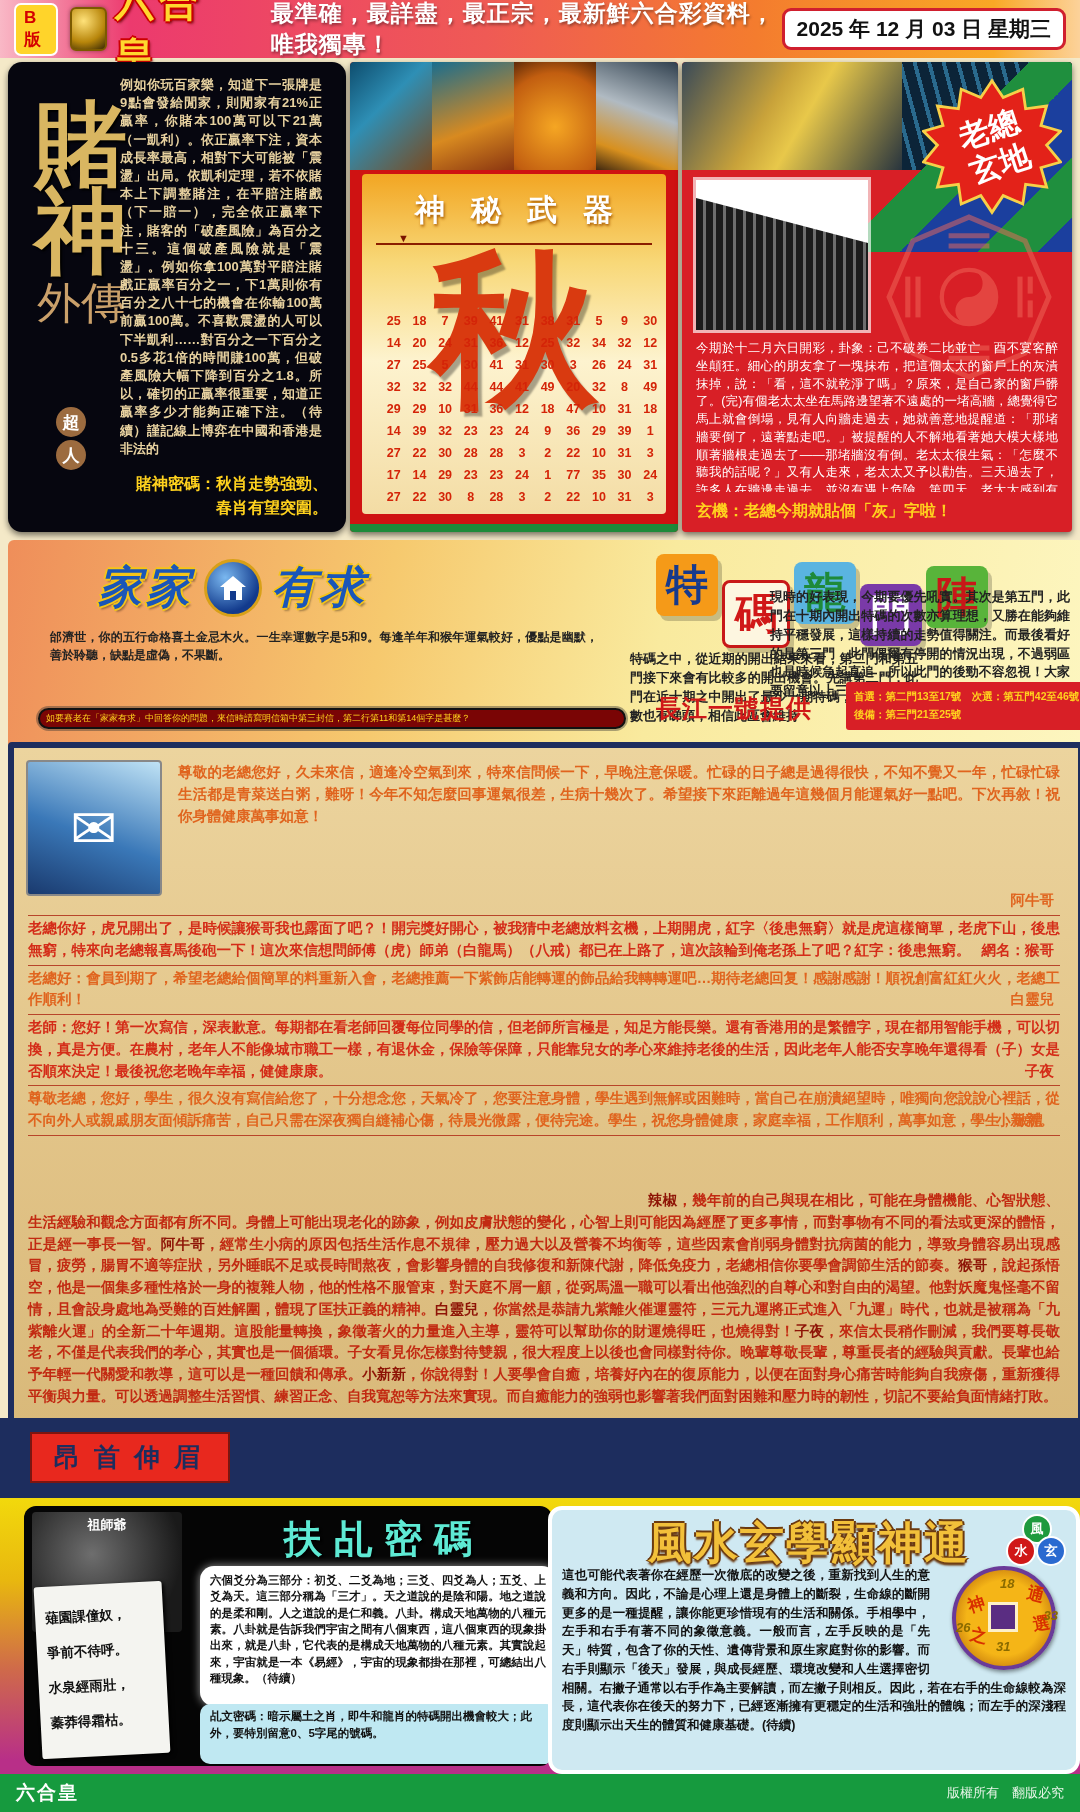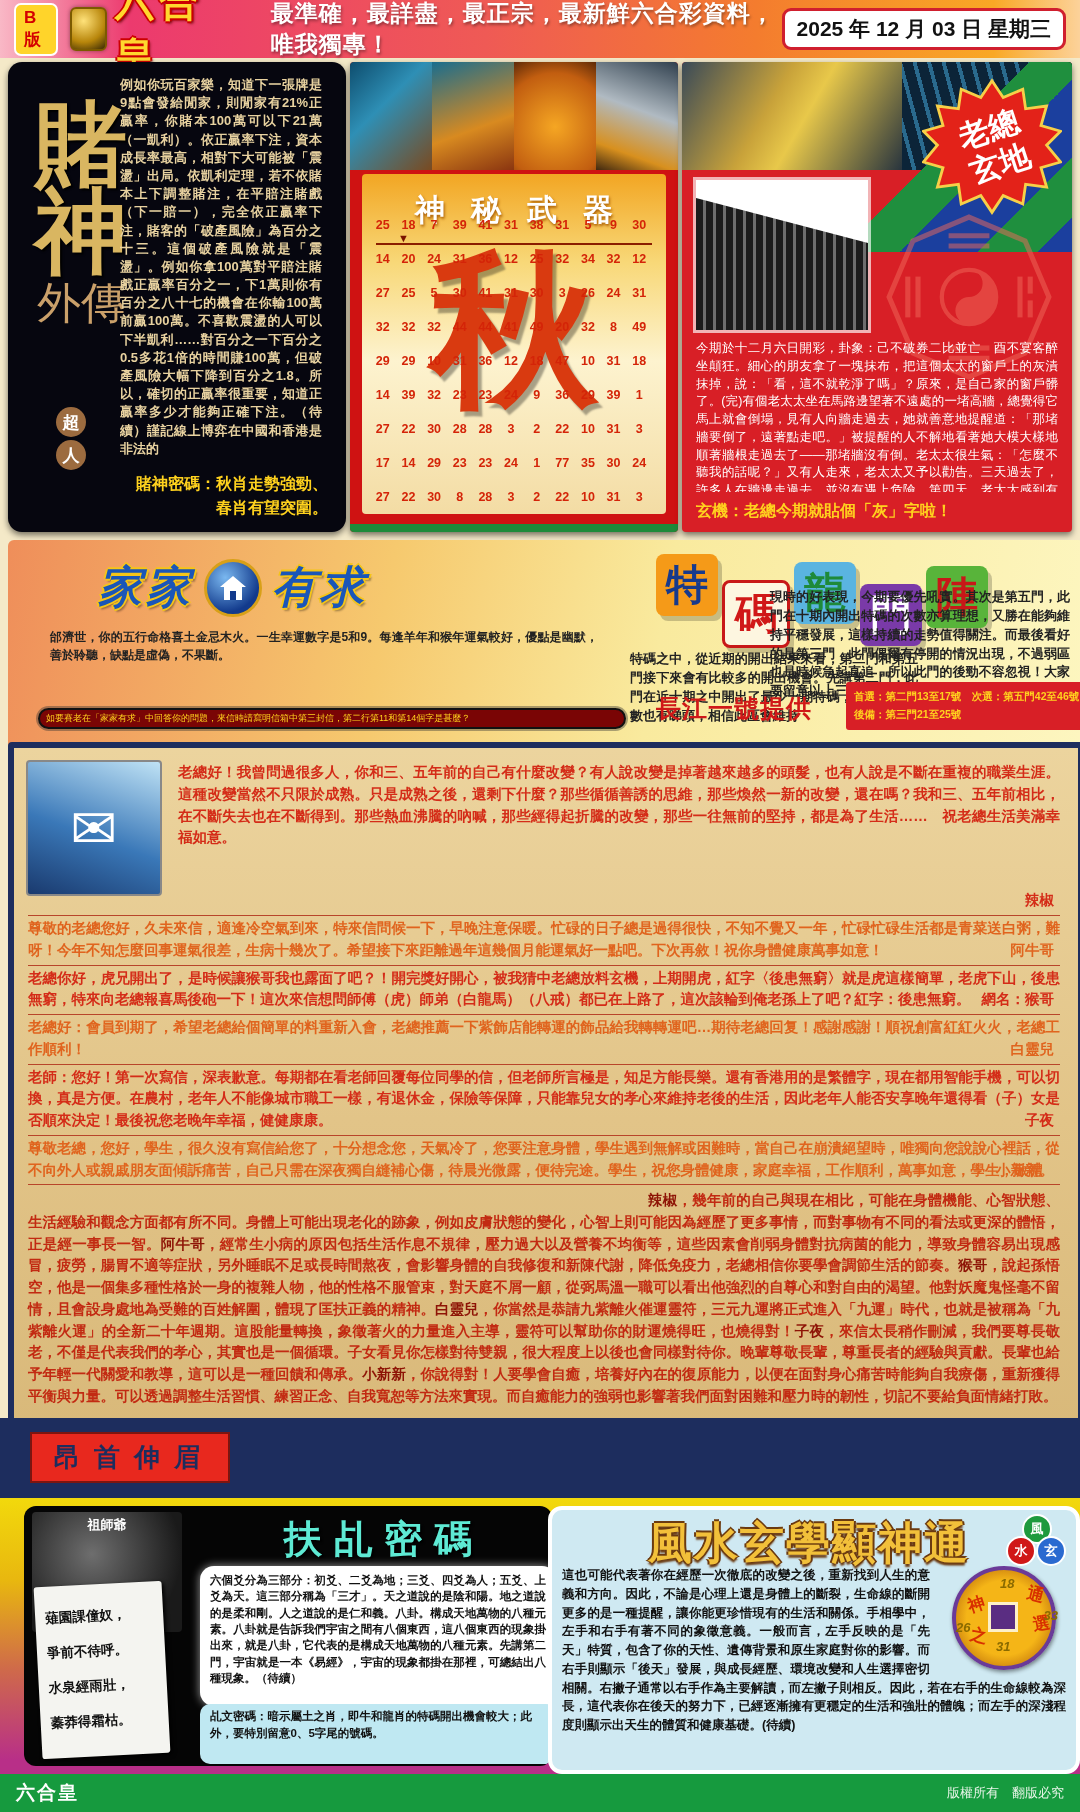--- a/index.html
+++ b/index.html
@@ -44,22 +44,22 @@
   .ps3{background:radial-gradient(circle at 50% 60%,#f5a623,#c25e10 70%,#5e2a08);}
   .ps4{background:linear-gradient(200deg,#30404e,#b0bac2 45%,#d8901e 80%,#402810);}
   .m-inner{position:absolute;left:12px;top:112px;width:304px;height:340px;border-radius:4px;
     background:linear-gradient(180deg,#f2a623,#f8d878 26%,#fdf3cf 55%,#f3dCA4 100%);overflow:hidden;}
   .m-title{margin-top:16px;text-align:center;color:#fff;font-weight:bold;font-size:30px;
     letter-spacing:26px;text-indent:26px;text-shadow:1px 2px 3px #a85a00;}
   .m-divider{margin:12px 14px 0 14px;border-top:2px solid #8a1d00;position:relative;}
   .m-divider::before{content:"▼";position:absolute;left:22px;top:-13px;color:#7a1400;font-size:11px;}
   .m-char{text-align:center;font-family:"Liberation Serif","DejaVu Serif",serif;font-weight:bold;
     font-size:168px;line-height:1.0;color:#d93a10;text-shadow:4px 5px 2px #00000055;margin-top:2px;}
-  #grid{position:absolute;left:8px;bottom:10px;width:282px;display:grid;
-    grid-template-columns:repeat(11,1fr);row-gap:20px;}
+  #grid{position:absolute;left:19px;bottom:10px;width:282px;display:grid;
+    grid-template-columns:repeat(11,1fr);row-gap:8px;}
   #grid .num{color:#d42408;font-weight:bold;font-size:12.5px;text-align:center;}
   .m-green{position:absolute;left:0;bottom:0;width:328px;height:8px;background:#1e8a3a;}
   #boss{position:absolute;left:682px;top:62px;width:390px;height:470px;background:#d81f26;
     border-radius:4px;overflow:hidden;box-shadow:0 3px 6px #0008;}
   .b-photos{position:absolute;left:0;top:0;width:390px;height:108px;display:flex;}
   .bp1{flex:1.3;background:linear-gradient(120deg,#3a4a58,#c8a23a 40%,#e8c84a 55%,#28343e);}
   .bp2{flex:1;background:repeating-linear-gradient(75deg,#0c2438 0 10px,#2a6a8e 10px 14px),#0c2438;}
   .b-corner{position:absolute;right:0;top:0;width:240px;height:190px;
     background:linear-gradient(135deg,transparent 46%,#1f8f3e 46% 60%,#1b3f9e 60% 78%,#1f8f3e 78% 92%,#1b3f9e 92%);}
   .b-badge{position:absolute;right:10px;top:16px;width:140px;height:140px;}
@@ -393,21 +393,20 @@
     <div class="dg-col1">特碼之中，從近期的開出結果來看，第二門和第五門接下來會有比較多的開出機會。先講第二門，此門在近十期之中開出了最少一期特碼，而連開的期數也有睇頭，相信此區會維持</div>
     <div class="dg-provider">長江一號提供</div>
     <div class="dg-picks">
       <div>首選：第二門13至17號　次選：第五門42至46號</div>
       <div>後備：第三門21至25號</div>
     </div>
   </div>
 
   <div id="parchment">
     <div id="letters">
-        <div class="letter lt-a"><span>老總好！我曾問過很多人，你和三、五年前的自己有什麼改變？有人說改變是掉著越來越多的頭髮，也有人說是不斷在重複的職業生涯。這種改變當然不只限於成熟。只是成熟之後，還剩下什麼？那些循循善誘的思維，那些煥然一新的改變，還在嗎？我和三、五年前相比，在不斷失去也在不斷得到。那些熱血沸騰的吶喊，那些經得起折騰的改變，那些一往無前的堅持，都是為了生活……　祝老總生活美滿幸福如意。</span><span class="signer">辣椒</span></div>
         <div class="letter lt-b"><span>尊敬的老總您好，久未來信，適逢冷空氣到來，特來信問候一下，早晚注意保暖。忙碌的日子總是過得很快，不知不覺又一年，忙碌忙碌生活都是青菜送白粥，難呀！今年不知怎麼回事運氣很差，生病十幾次了。希望接下來距離過年這幾個月能運氣好一點吧。下次再敘！祝你身體健康萬事如意！</span><span class="signer">阿牛哥</span></div>
         <div class="letter lt-a"><span>老總你好，虎兄開出了，是時候讓猴哥我也露面了吧？！開完獎好開心，被我猜中老總放料玄機，上期開虎，紅字〈後患無窮〉就是虎這樣簡單，老虎下山，後患無窮，特來向老總報喜馬後砲一下！這次來信想問師傅（虎）師弟（白龍馬）（八戒）都已在上路了，這次該輪到俺老孫上了吧？紅字：後患無窮。</span><span class="signer">網名：猴哥</span></div>
         <div class="letter lt-b"><span>老總好：會員到期了，希望老總給個簡單的料重新入會，老總推薦一下紫飾店能轉運的飾品給我轉轉運吧…期待老總回复！感謝感謝！順祝創富紅紅火火，老總工作順利！</span><span class="signer">白靈兒</span></div>
         <div class="letter lt-a"><span>老師：您好！第一次寫信，深表歉意。每期都在看老師回覆每位同學的信，但老師所言極是，知足方能長樂。還有香港用的是繁體字，現在都用智能手機，可以切換，真是方便。在農村，老年人不能像城市職工一樣，有退休金，保險等保障，只能靠兒女的孝心來維持老後的生活，因此老年人能否安享晚年還得看（子）女是否順來決定！最後祝您老晚年幸福，健健康康。</span><span class="signer">子夜</span></div>
         <div class="letter lt-b"><span>尊敬老總，您好，學生，很久沒有寫信給您了，十分想念您，天氣冷了，您要注意身體，學生遇到無解或困難時，當自己在崩潰絕望時，唯獨向您說說心裡話，從不向外人或親戚朋友面傾訴痛苦，自己只需在深夜獨自縫補心傷，待晨光微露，便待完途。學生，祝您身體健康，家庭幸福，工作順利，萬事如意，學生，敬禮</span><span class="signer">小新新。</span></div>
       </div>
     <div class="mail-icon">✉</div>
     <div id="reply"><b>辣椒</b>，幾年前的自己與現在相比，可能在身體機能、心智狀態、生活經驗和觀念方面都有所不同。身體上可能出現老化的跡象，例如皮膚狀態的變化，心智上則可能因為經歷了更多事情，而對事物有不同的看法或更深的體悟，正是經一事長一智。<b>阿牛哥</b>，經常生小病的原因包括生活作息不規律，壓力過大以及營養不均衡等，這些因素會削弱身體對抗病菌的能力，導致身體容易出現感冒，疲勞，腸胃不適等症狀，另外睡眠不足或長時間熬夜，會影響身體的自我修復和新陳代謝，降低免疫力，老總相信你要學會調節生活的節奏。<b>猴哥</b>，說起孫悟空，他是一個集多種性格於一身的複雜人物，他的性格不服管束，對天庭不屑一顧，從弼馬溫一職可以看出他強烈的自尊心和對自由的渴望。他對妖魔鬼怪毫不留情，且會設身處地為受難的百姓解圍，體現了匡扶正義的精神。<b>白靈兒</b>，你當然是恭請九紫離火催運靈符，三元九運將正式進入「九運」時代，也就是被稱為「九紫離火運」的全新二十年週期。這股能量轉換，象徵著火的力量進入主導，靈符可以幫助你的財運燒得旺，也燒得對！<b>子夜</b>，來信太長稍作刪減，我們要尊長敬老，不僅是代表我們的孝心，其實也是一個循環。子女看見你怎樣對待雙親，很大程度上以後也會同樣對待你。晚輩尊敬長輩，尊重長者的經驗與貢獻。長輩也給予年輕一代關愛和教導，這可以是一種回饋和傳承。<b>小新新</b>，你說得對！人要學會自癒，培養好內在的復原能力，以便在面對身心痛苦時能夠自我療傷，重新獲得平衡與力量。可以透過調整生活習慣、練習正念、自我寬恕等方法來實現。而自癒能力的強弱也影響著我們面對困難和壓力時的韌性，切記不要給負面情緒打敗。</div>
   </div>
 
@@ -423,21 +422,21 @@
       </div>
       <div class="p-scroll">
         <div id="poem">
             <div>薙園課僮奴，</div>
             <div>爭前不待呼。</div>
             <div>水泉經雨壯，</div>
             <div>蓁莽得霜枯。</div>
           </div>
       </div>
       <div class="p-title">扶乩密碼</div>
-      <div class="p-whitebox">六個爻分為三部分：初爻、二爻為地；三爻、四爻為人；五爻、上爻為天。這三部分稱為「三才」。天之道說的是陰和陽。地之道說的是柔和剛。人之道說的是仁和義。八卦。構成天地萬物的八種元素。八卦就是告訴我們宇宙之間有八個東西，這八個東西的現象掛出來，就是八卦，它代表的是構成天地萬物的八種元素。先講第二門，宇宙就是一本《易經》，宇宙的現象都掛在那裡，可總結出八種現象。（待續）</div>
+      <div class="p-whitebox">六個爻分為三部分：初爻、二爻為地；三爻、四爻為人；五爻、上爻為天。這三部分稱為「三才」。天之道說的是陰和陽。地之道說的是柔和剛。人之道說的是仁和義。八卦。構成天地萬物的八種元素。八卦就是告訴我們宇宙之間有八個東西，這八個東西的現象掛出來，就是八卦，它代表的是構成天地萬物的八種元素。其實說起來，宇宙就是一本《易經》，宇宙的現象都掛在那裡，可總結出八種現象。（待續）</div>
       <div class="p-bluebox">乩文密碼：暗示屬土之肖，即牛和龍肖的特碼開出機會較大；此外，要特別留意0、5字尾的號碼。</div>
     </div>
 
     <div id="fengshui">
       <div class="fs-title">風水玄學顯神通</div>
       <div id="seals">
           <span class="seal seal0">風</span>
           <span class="seal seal1">水</span>
           <span class="seal seal2">玄</span>
         </div>

